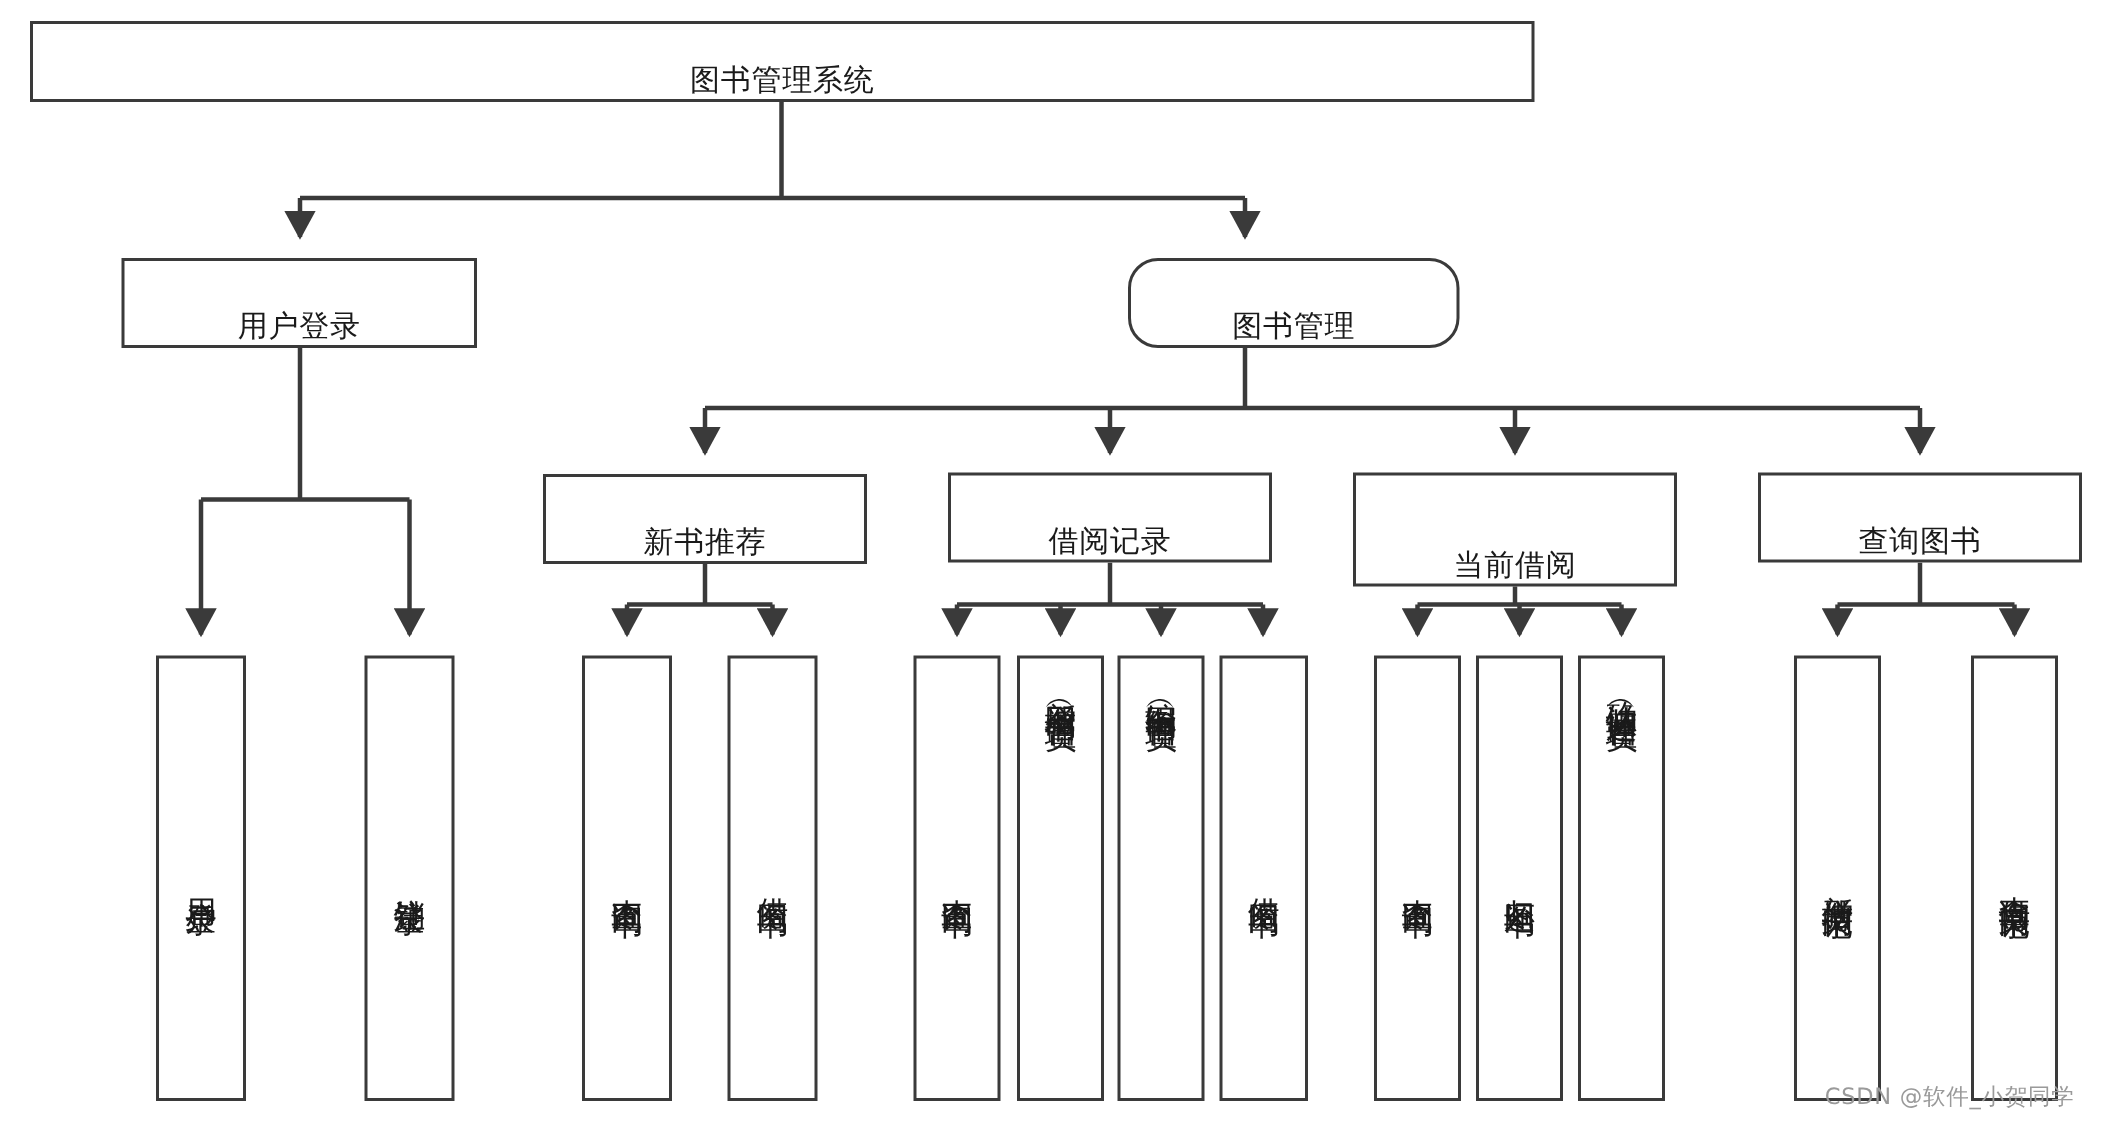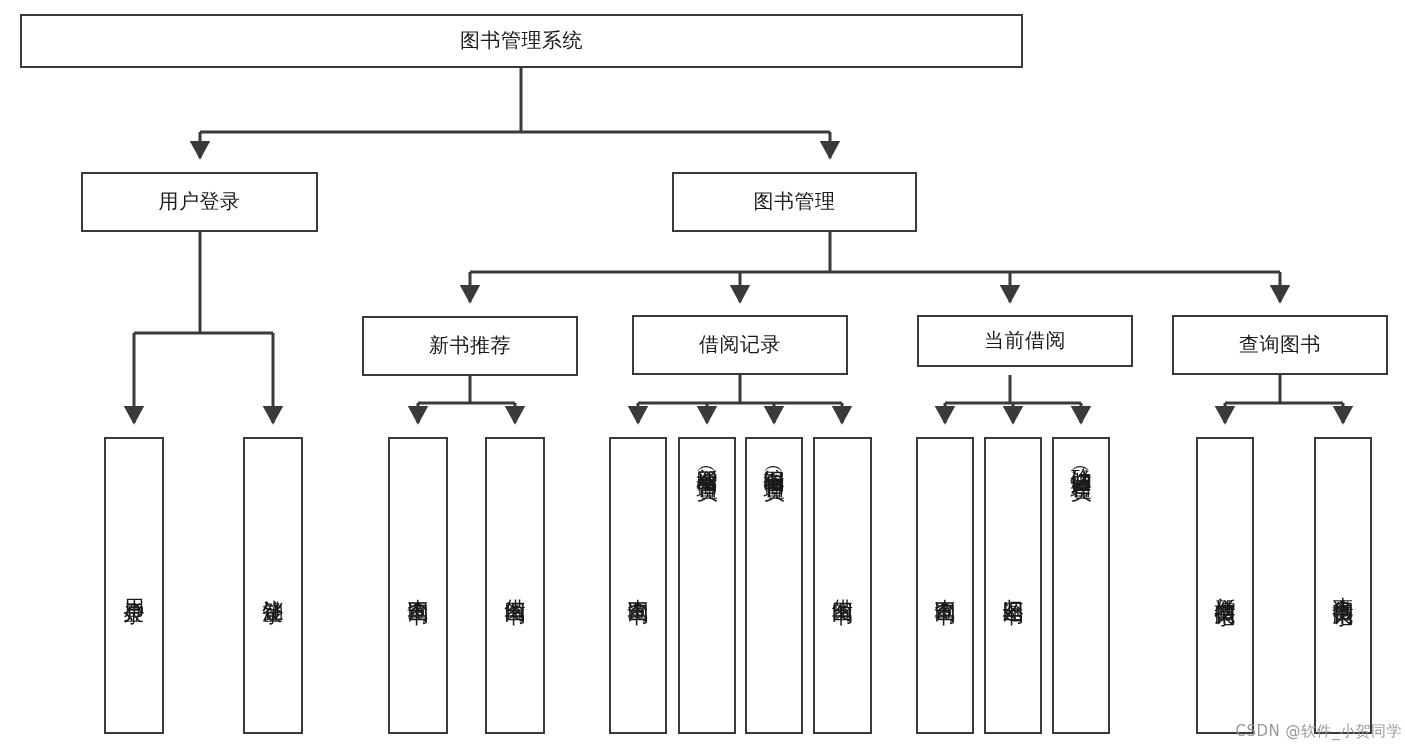--- a/index.html
+++ b/index.html
@@ -25,21 +25,21 @@
     top: 0;
     width: 1405px;
     height: 747px;
   }
   .node-box {
     position: absolute;
     box-sizing: border-box;
     background: #ffffff;
     border: 2px solid #3a3a3a;
     display: flex;
-    align-items: center;
+    align-items: flex-end;
     justify-content: center;
   }
   .node-label {
     color: #1a1a1a;
     font-size: 20px;
     line-height: 1.18;
     letter-spacing: 0.5px;
     white-space: nowrap;
     text-align: center;
   }
@@ -56,21 +56,21 @@
     font-size: 21px;
     line-height: 1.05;
     letter-spacing: 2px;
   }
   .node-box.vertical.centered {
     align-items: center;
     padding-top: 0;
   }
   #watermark {
     position: absolute;
-    right: 3px;
+    right: 22px;
     bottom: 6px;
     font-size: 15px;
     color: #9a9a9a;
     letter-spacing: 0.5px;
     white-space: nowrap;
     font-family: "DejaVu Sans", "Liberation Sans", sans-serif;
   }
 </style>
 </head>
 <body>
@@ -132,33 +132,33 @@
   </svg>
 
   <div class="node-box horizontal" style="left:20px; top:14px; width:1003px; height:54px;">
     <span class="node-label">图书管理系统</span>
   </div>
 
   <div class="node-box horizontal" style="left:81px; top:172px; width:237px; height:60px;">
     <span class="node-label">用户登录</span>
   </div>
 
-  <div class="node-box horizontal" style="left:672px; top:172px; width:245px; height:60px;">
+  <div class="node-box horizontal" style="left:752px; top:172px; width:221px; height:60px;border-radius:20px;">
     <span class="node-label">图书管理</span>
   </div>
 
   <div class="node-box horizontal" style="left:362px; top:316px; width:216px; height:60px;">
     <span class="node-label">新书推荐</span>
   </div>
 
   <div class="node-box horizontal" style="left:632px; top:315px; width:216px; height:60px;">
     <span class="node-label">借阅记录</span>
   </div>
 
-  <div class="node-box horizontal" style="left:902px; top:315px; width:216px; height:52px;margin-left:15px;">
+  <div class="node-box horizontal" style="left:902px; top:315px; width:216px; height:76px;">
     <span class="node-label">当前借阅</span>
   </div>
 
   <div class="node-box horizontal" style="left:1172px; top:315px; width:216px; height:60px;">
     <span class="node-label">查询图书</span>
   </div>
 
   <div class="node-box vertical centered" style="left:104px; top:437px; width:60px; height:297px;">
     <span class="node-label">用户登录</span>
   </div>

